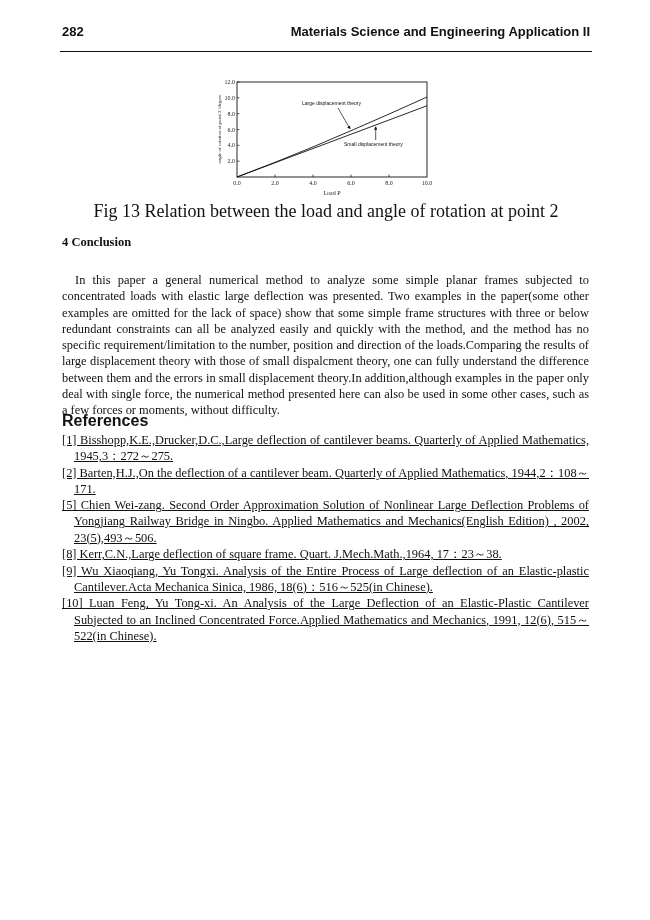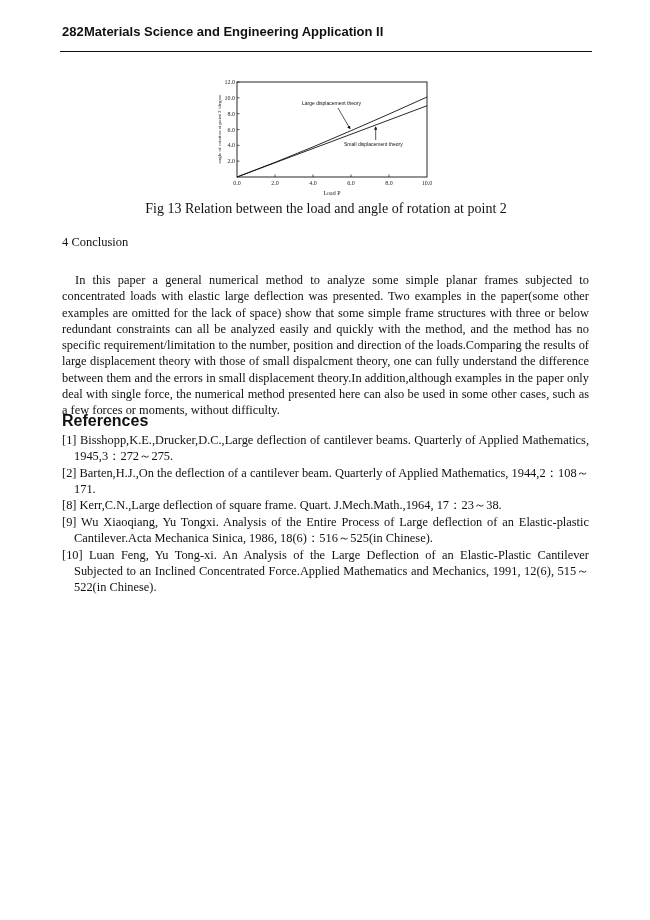--- a/index.html
+++ b/index.html
@@ -1,31 +1,31 @@
 <!DOCTYPE html>
 <html><head>
 <meta charset="utf-8">
 <style>
   html, body { margin: 0; padding: 0; background: #ffffff; }
   body { width: 650px; height: 920px; position: relative; overflow: hidden; color: #111; }
   .header { position: absolute; left: 62px; top: 22px; width: 528px; height: 30px; font-family: "Liberation Sans", sans-serif; font-weight: bold; font-size: 13px; }
   .page-num { position: absolute; left: 0; top: 2px; }
-  .journal { position: absolute; left: 0; width: 528px; top: 2px; text-align: left; padding-left: 22px; box-sizing: border-box; }
+  .journal { position: absolute; left: 0; width: 528px; top: 2px; text-align: right; padding-left: 22px; box-sizing: border-box; }
   .rule { position: absolute; left: 60px; top: 51px; width: 532px; height: 0; border-top: 1.2px solid #111; }
 
   .figure { position: absolute; left: 212px; top: 76px; width: 230px; height: 122px; }
   .figure svg { width: 230px; height: 122px; display: block; }
-  .fig-caption { position: absolute; left: 60px; width: 532px; top: 201px; text-align: center; font-family: "Liberation Serif", serif; font-size: 14px; }
+  .fig-caption { position: absolute; left: 60px; width: 532px; top: 201px; text-align: center; font-family: "Liberation Serif", serif; font-size: 18px; }
 
-  .section-title { position: absolute; left: 62px; top: 235px; font-family: "Liberation Serif", serif; font-weight: normal; font-size: 12.5px; }
+  .section-title { position: absolute; left: 62px; top: 235px; font-family: "Liberation Serif", serif; font-weight: bold; font-size: 12.5px; }
   .para { position: absolute; left: 62px; top: 272px; width: 527px; font-family: "Liberation Serif", serif; font-size: 12.4px; line-height: 16.3px; text-align: justify; text-indent: 13px; margin: 0; }
 
   .refs-title { position: absolute; left: 62px; top: 412px; font-family: Liberation Sans, sans-serif; font-weight: bold; font-size: 16px; }
   .refs { position: absolute; left: 62px; top: 432px; width: 527px; margin: 0; padding: 0; list-style: none; font-family: "Liberation Serif", serif; font-size: 12.4px; line-height: 16.1px; }
-  .refs li { padding-left: 12px; text-indent: -12px; text-align: justify; margin-bottom: 0.5px; }
+  .refs li { padding-left: 12px; text-indent: -12px; text-align: justify; margin-bottom: 0.5px; text-decoration: underline; }
 </style>
 </head>
 <body>
 
 <div class="header">
   <span class="page-num">282</span>
   <span class="journal">Materials Science and Engineering Application II</span>
 </div>
 <div class="rule"></div>
 
@@ -80,16 +80,17 @@
 
 <div class="fig-caption">Fig 13 Relation between the load and angle of rotation at point 2</div>
 
 <div class="section-title">4 Conclusion</div>
 <p class="para">In this paper a general numerical method to analyze some simple planar frames subjected to concentrated loads with elastic large deflection was presented. Two examples in the paper(some other examples are omitted for the lack of space) show that some simple frame structures with three or below redundant constraints can all be analyzed easily and quickly with the method, and the method has no specific requirement/limitation to the number, position and direction of the loads.Comparing the results of large displacement theory with those of small dispalcment theory, one can fully understand the difference between them and the errors in small displacement theory.In addition,although examples in the paper only deal with single force, the numerical method presented here can also be used in some other cases, such as a few forces or moments, without difficulty.</p>
 
 <div class="refs-title">References</div>
 <ul class="refs">
   <li>[1] Bisshopp,K.E.,Drucker,D.C.,Large deflection of cantilever beams. Quarterly of Applied Mathematics, 1945,3：272～275.</li>
   <li>[2] Barten,H.J.,On the deflection of a cantilever beam. Quarterly of Applied Mathematics, 1944,2：108～171.</li>
+  <li>[5] Chien Wei-zang. Second Order Approximation Solution of Nonlinear Large Deflection Problems of Yongjiang Railway Bridge in Ningbo. Applied Mathematics and Mechanics(English Edition) , 2002, 23(5),493～506.</li>
   <li>[8] Kerr,C.N.,Large deflection of square frame. Quart. J.Mech.Math.,1964, 17：23～38.</li>
   <li>[9] Wu Xiaoqiang, Yu Tongxi. Analysis of the Entire Process of Large deflection of an Elastic-plastic Cantilever.Acta Mechanica Sinica, 1986, 18(6)：516～525(in Chinese).</li>
   <li>[10] Luan Feng, Yu Tong-xi. An Analysis of the Large Deflection of an Elastic-Plastic Cantilever Subjected to an Inclined Concentrated Force.Applied Mathematics and Mechanics, 1991, 12(6), 515～522(in Chinese).</li>
 </ul>
 
 </body></html>

